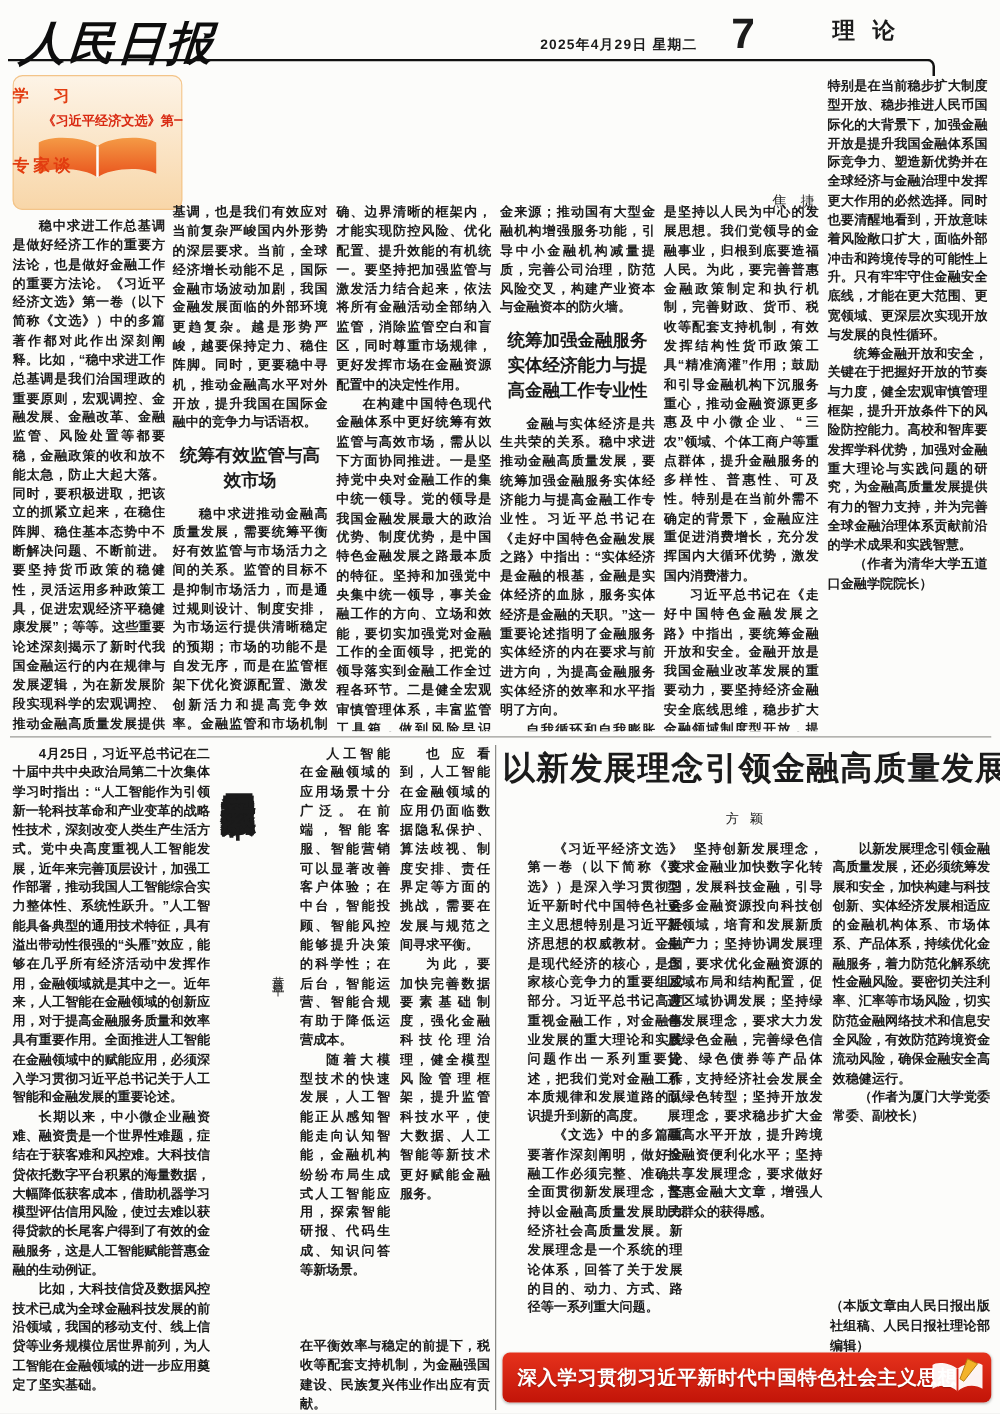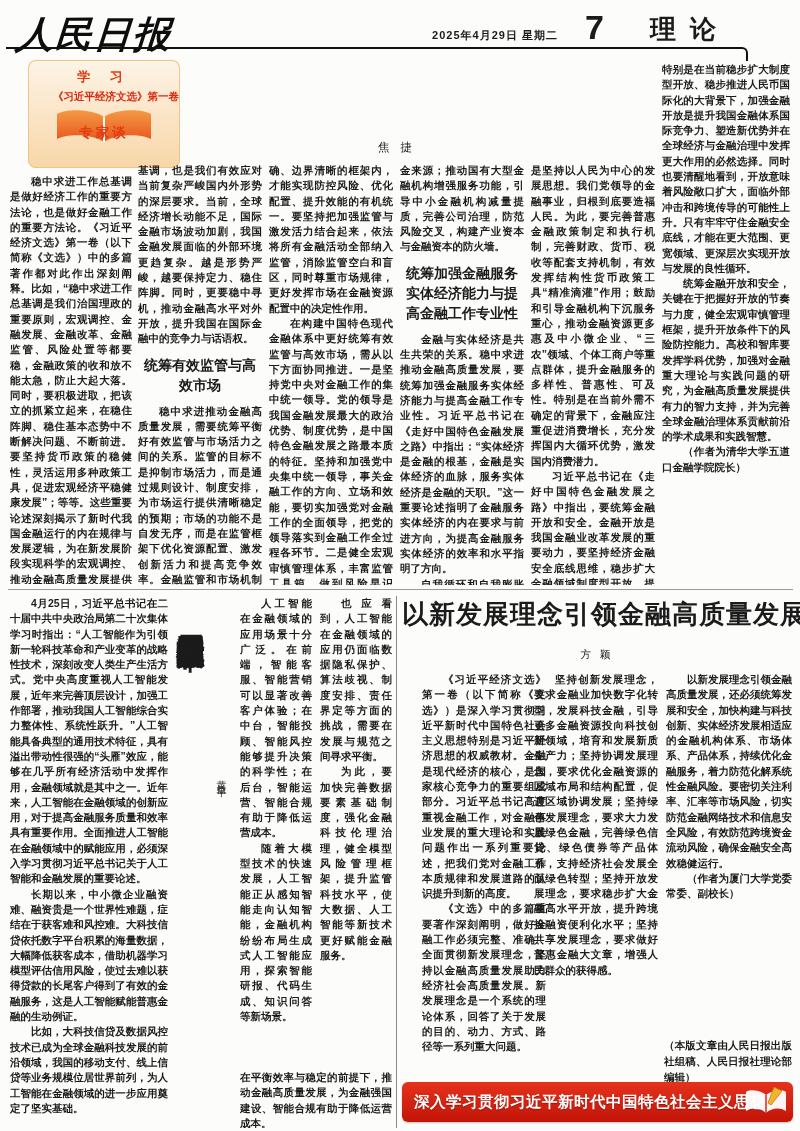--- a/index.html
+++ b/index.html
@@ -4,42 +4,42 @@
 <style>
   html,body{margin:0;padding:0;background:#e8e8e4;}
   .page{position:relative;width:800px;height:1131px;margin:0 auto;background:#fcfcfa;
         font-family:"Liberation Sans",sans-serif;color:#1b1b1b;overflow:hidden;}
   
   .logo{position:absolute;left:16px;top:10px;font-family:"DejaVu Serif",serif;
         font-size:37px;font-weight:bold;font-style:italic;letter-spacing:2px;
         transform:skewX(-4deg);color:#0d0d0d;}
   .dateline{position:absolute;right:242px;top:28px;font-size:11px;font-weight:bold;letter-spacing:1px;}
   .pageno{position:absolute;right:196px;top:8px;font-size:34px;font-weight:900;}
-  .sectionname{position:absolute;right:70px;top:12px;font-size:26px;font-weight:900;letter-spacing:14px;}
+  .sectionname{position:absolute;right:70px;top:12px;font-size:18px;font-weight:900;letter-spacing:14px;}
   .headrule{position:absolute;left:6px;top:47px;width:740px;height:12px;
             border-top:2px solid #111;border-right:2px solid #111;border-radius:0 6px 0 0;}
   
-  .promo{position:absolute;left:28px;top:60px;width:152px;height:108px;border-radius:8px;
+  .promo{position:absolute;left:10px;top:60px;width:136px;height:108px;border-radius:8px;
          background:linear-gradient(#fdf4e7,#f8d6a8);box-shadow:inset 0 0 0 1px #f3c489;
-         text-align:center;overflow:hidden;}
+         text-align:left;overflow:hidden;}
   .promo .l1{margin-top:8px;font-size:13px;font-weight:bold;letter-spacing:8px;color:#e23c10;}
   .promo .l2{margin-top:4px;font-size:10.5px;font-weight:900;white-space:nowrap;color:#d92a12;margin-left:24px;}
   .promo svg{display:block;margin:4px auto 0;}
   .promo .l3{margin-top:-24px;font-size:13.5px;font-weight:bold;letter-spacing:3px;color:#e23c10;position:relative;}
   
   .col{position:absolute;overflow:hidden;font-size:10.5px;line-height:15.3px;text-align:justify;}
   .col p{margin:0;text-indent:2em;font-weight:bold;}
   .col p.ni{text-indent:0;}
   .sub{font-family:"Liberation Serif",serif;font-weight:bold;font-size:14px;line-height:20px;
        text-align:center;text-indent:0;margin:9px 4px 8px;}
   .byline{font-family:"Liberation Serif",serif;font-weight:bold;}
   
   .a1-title{position:absolute;left:138px;top:66px;width:518px;text-align:center;
             font-size:37px;font-weight:900;letter-spacing:2px;white-space:nowrap;}
-  .a1-author{position:absolute;left:138px;top:140px;width:518px;text-align:center;
+  .a1-author{position:absolute;left:138px;top:154px;width:518px;text-align:right;
              font-size:11.5px;letter-spacing:4px;}
   
   .hdiv{position:absolute;left:8px;top:589px;width:785px;height:1px;background:#9a9a96;}
   .vdiv{position:absolute;left:396px;top:596px;width:1px;height:532px;background:#8b8b87;}
   
   .a2-vtitle{position:absolute;left:172px;top:612px;height:478px;writing-mode:vertical-rl;
              text-orientation:upright;font-size:28px;font-weight:900;line-height:36px;letter-spacing:0.5px;}
   .a2-vauthor{position:absolute;left:214px;top:772px;writing-mode:vertical-rl;text-orientation:upright;
               font-size:10px;letter-spacing:4px;color:#222;}
   
@@ -136,21 +136,21 @@
     <p>人工智能在金融领域的应用场景十分广泛。在前端，智能客服、智能营销可以显著改善客户体验；在中台，智能投顾、智能风控能够提升决策的科学性；在后台，智能运营、智能合规有助于降低运营成本。</p>
     <p>随着大模型技术的快速发展，人工智能正从感知智能走向认知智能，金融机构纷纷布局生成式人工智能应用，探索智能研报、代码生成、知识问答等新场景。</p>
   </div>
 
   <div class="col" style="left:320px;top:596px;width:72px;height:470px;">
     <p>也应看到，人工智能在金融领域的应用仍面临数据隐私保护、算法歧视、制度安排、责任界定等方面的挑战，需要在发展与规范之间寻求平衡。</p>
     <p>为此，要加快完善数据要素基础制度，强化金融科技伦理治理，健全模型风险管理框架，提升监管科技水平，使大数据、人工智能等新技术更好赋能金融服务。</p>
   </div>
 
   <div class="col" style="left:240px;top:1070px;width:152px;height:58px;">
-    <p class="ni">在平衡效率与稳定的前提下，推动金融高质量发展，为金融强国建设、智能合规有助于降低运营成本。</p>
+    <p class="ni">在平衡效率与稳定的前提下，税收等配套支持机制，为金融强国建设、民族复兴伟业作出应有贡献。</p>
 
   </div>
 
   <div class="a3-title">以新发展理念引领金融高质量发展</div>
   <div class="a3-author">方 颖</div>
 
   <div class="col" style="left:422px;top:672px;width:124px;height:410px;">
     <p>《习近平经济文选》第一卷（以下简称《文选》）是深入学习贯彻习近平新时代中国特色社会主义思想特别是习近平经济思想的权威教材。金融是现代经济的核心，是国家核心竞争力的重要组成部分。习近平总书记高度重视金融工作，对金融事业发展的重大理论和实践问题作出一系列重要论述，把我们党对金融工作本质规律和发展道路的认识提升到新的高度。</p>
     <p>《文选》中的多篇重要著作深刻阐明，做好金融工作必须完整、准确、全面贯彻新发展理念，坚持以金融高质量发展助力经济社会高质量发展。新发展理念是一个系统的理论体系，回答了关于发展的目的、动力、方式、路径等一系列重大问题。</p>
   </div>

